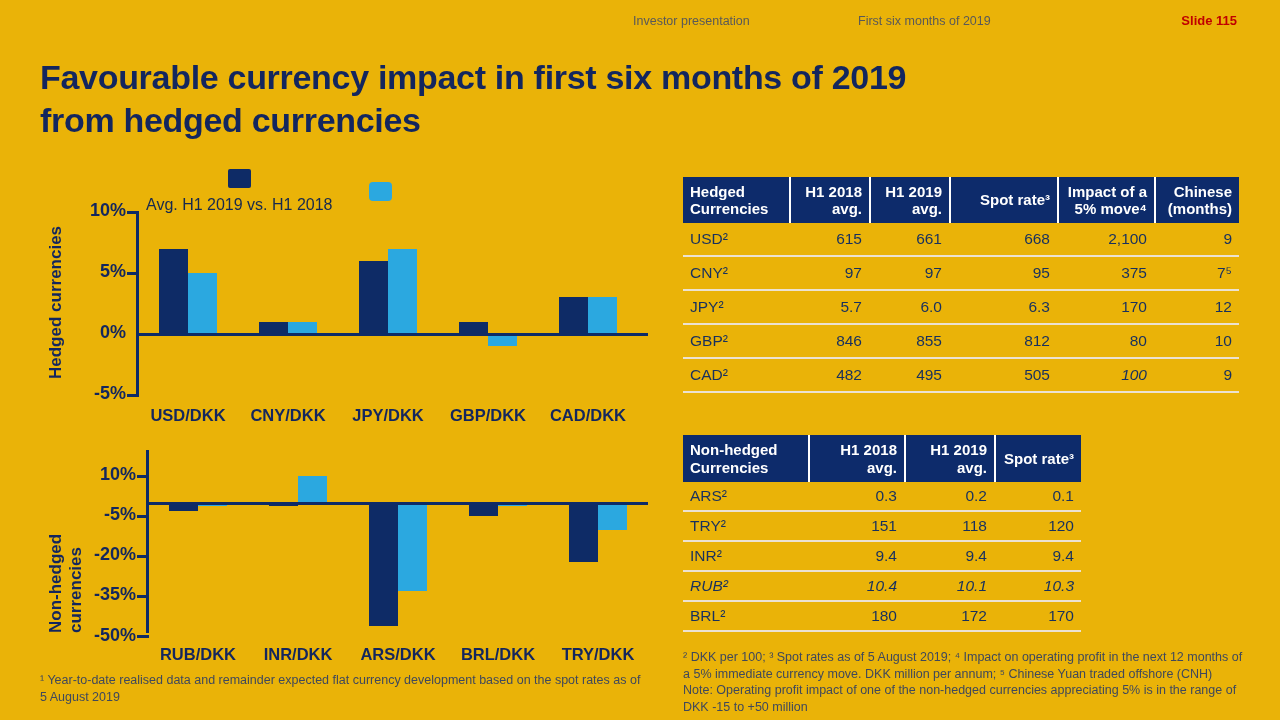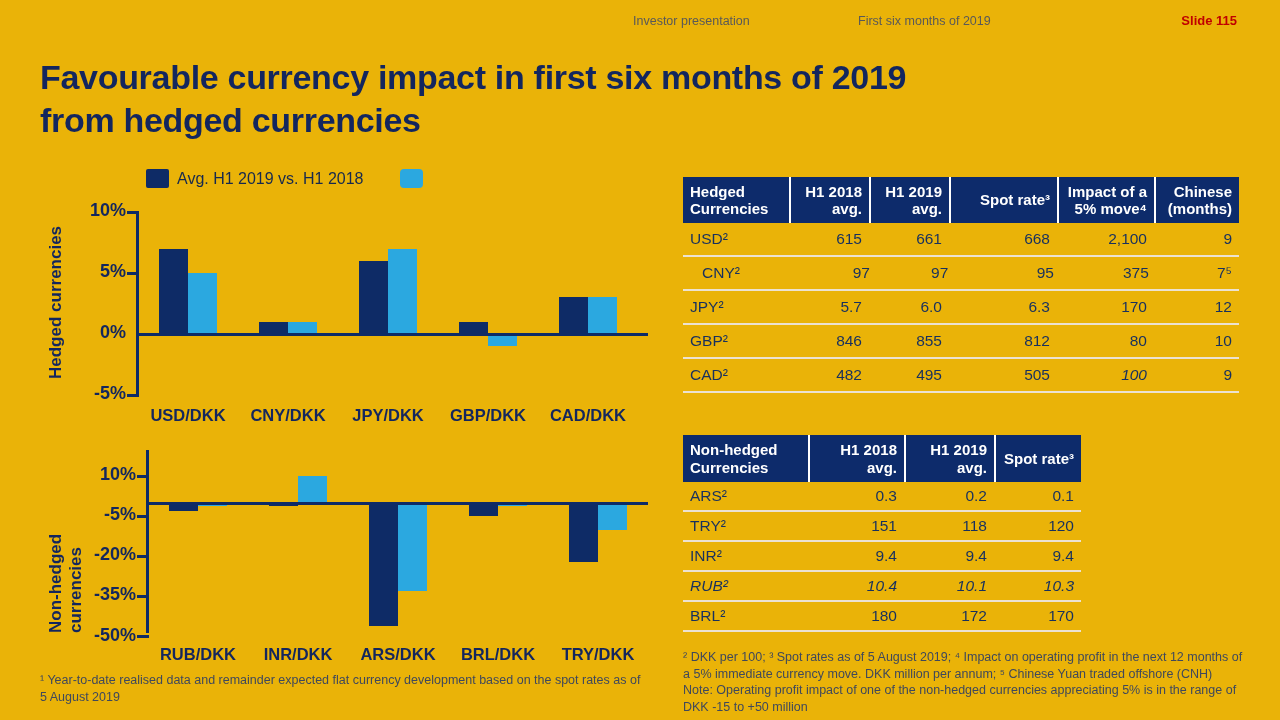--- a/index.html
+++ b/index.html
@@ -8,21 +8,21 @@
     font-family:"Liberation Sans","DejaVu Sans",sans-serif;
   }
   .abs{position:absolute;}
   
   .meta{font-size:12.5px;color:#595959;}
   .slide-num{font-size:13px;font-weight:bold;color:#c00000;}
   
   .title{font-size:34px;font-weight:bold;color:#13265e;line-height:1.25;letter-spacing:-0.3px;}
   
   .legend{display:flex;gap:36px;align-items:center;font-size:16px;color:#16294f;}
-  .legend-item{display:flex;align-items:center;gap:8px;}
+  .legend-item{display:flex;align-items:center;gap:8px;flex-direction:column;}
   .swatch{width:23px;height:19px;border-radius:3px;}
   
   .chart{position:absolute;}
   .vline,.hline,.tickmark,.bar{position:absolute;}
   .tick-label{position:absolute;font-size:18px;font-weight:bold;color:#13265e;text-align:right;}
   .cat-label{position:absolute;font-size:16.5px;font-weight:bold;color:#13265e;text-align:center;}
   .y-axis-label{
     position:absolute;writing-mode:vertical-rl;transform:rotate(180deg);
     font-size:17px;font-weight:bold;color:#13265e;display:flex;align-items:center;justify-content:center;
   }
@@ -147,21 +147,21 @@
       </div>
       <div class="trow" style="height: 34px;">
         <div class="td" style="width: 106px;">USD²</div>
         <div class="td right" style="width: 80px;">615</div>
         <div class="td right" style="width: 80px;">661</div>
         <div class="td right" style="width: 108px;">668</div>
         <div class="td right" style="width: 97px;">2,100</div>
         <div class="td right" style="width: 85px;">9</div>
       </div>
       <div class="trow" style="height: 34px;">
-        <div class="td" style="width: 106px; margin-left: 12px;">CNY²</div>
+        <div class="td" style="width: 106px;">CNY²</div>
         <div class="td right" style="width: 80px;">97</div>
         <div class="td right" style="width: 80px;">97</div>
         <div class="td right" style="width: 108px;">95</div>
         <div class="td right" style="width: 97px;">375</div>
         <div class="td right" style="width: 85px;">7⁵</div>
       </div>
       <div class="trow" style="height: 34px;">
         <div class="td" style="width: 106px;">JPY²</div>
         <div class="td right" style="width: 80px;">5.7</div>
         <div class="td right" style="width: 80px;">6.0</div>

